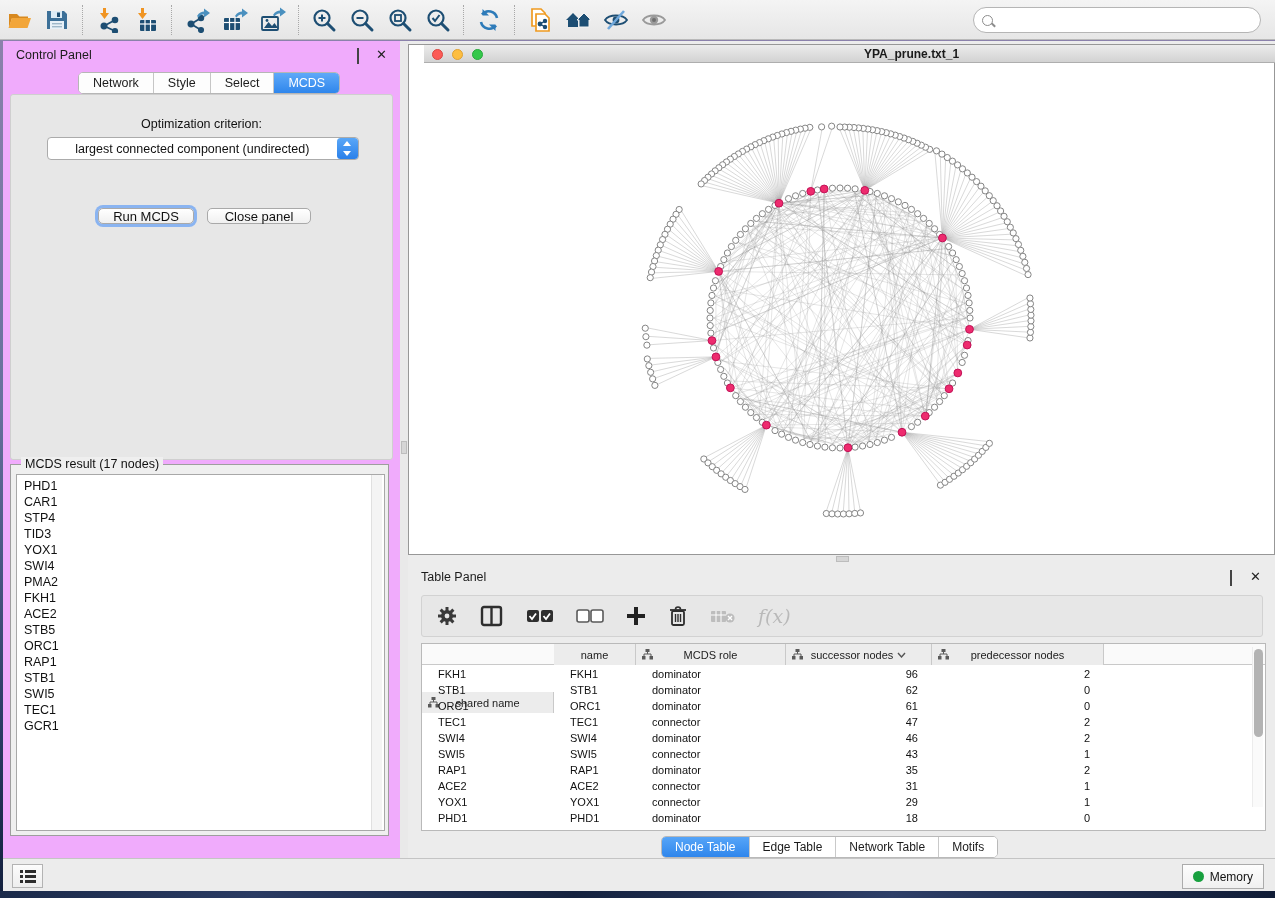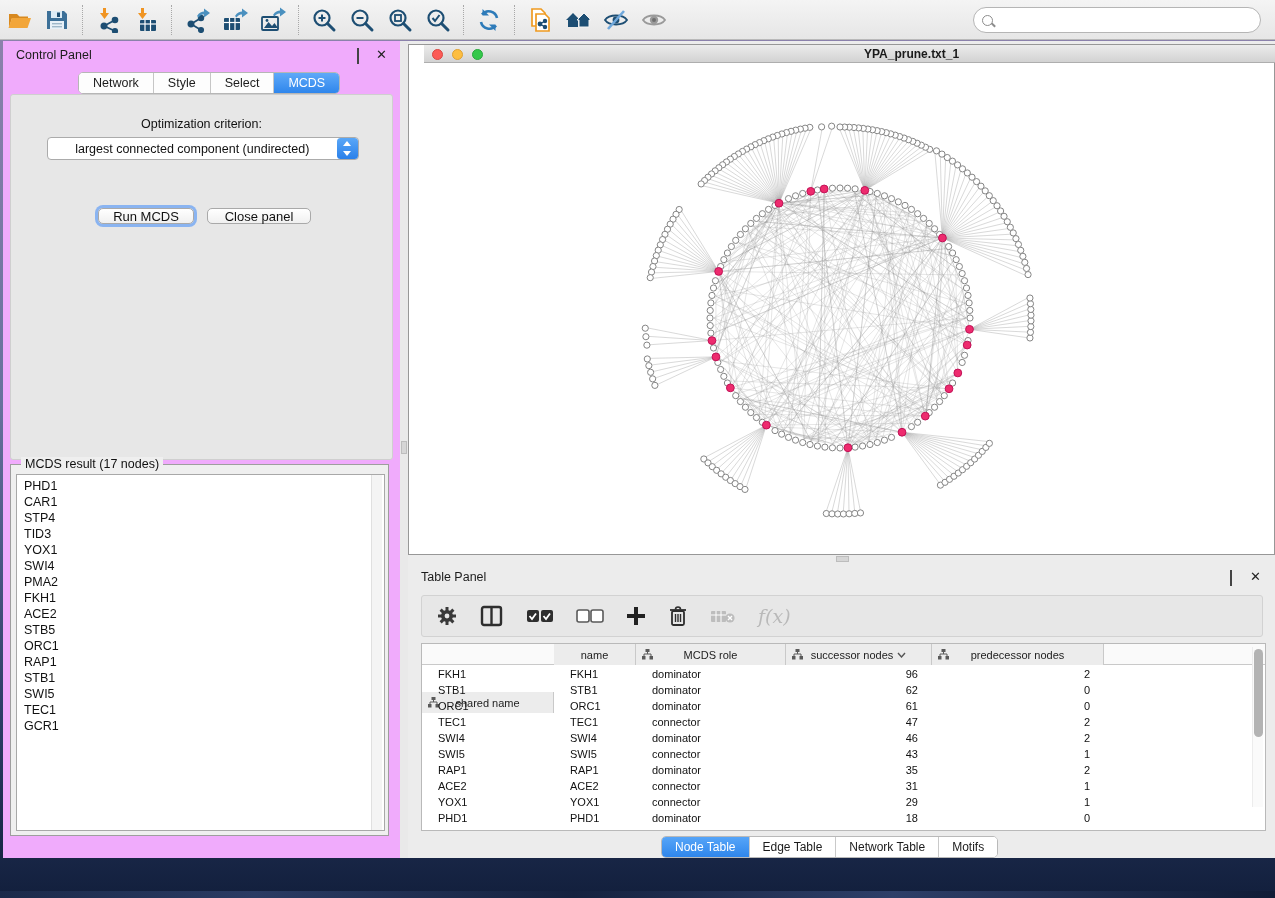--- a/index.html
+++ b/index.html
@@ -1209,15 +1209,33 @@
 
       <div class="bottom-tabs">
         <div class="btab active">Node Table</div>
         <div class="btab">Edge Table</div>
         <div class="btab">Network Table</div>
         <div class="btab">Motifs</div>
       </div>
     </div>
   </div>
 
+  <div class="statusbar">
+    <div class="listbtn">
+      <svg width="18" height="14" viewBox="0 0 18 14">
+        <g fill="#2e2e2e">
+          <rect x="1" y="1" width="3" height="3"></rect>
+            <rect x="6" y="1" width="11" height="3"></rect>
+          <rect x="1" y="6" width="3" height="3"></rect>
+            <rect x="6" y="6" width="11" height="3"></rect>
+          <rect x="1" y="11" width="3" height="3"></rect>
+            <rect x="6" y="11" width="11" height="3"></rect>
+        </g>
+      </svg>
+    </div>
+    <div class="membtn">
+      <span class="memdot"></span>
+      <span>Memory</span>
+    </div>
+  </div>
 
   <div class="desktop-bottom"></div>
 </div>
 
 </body></html>

